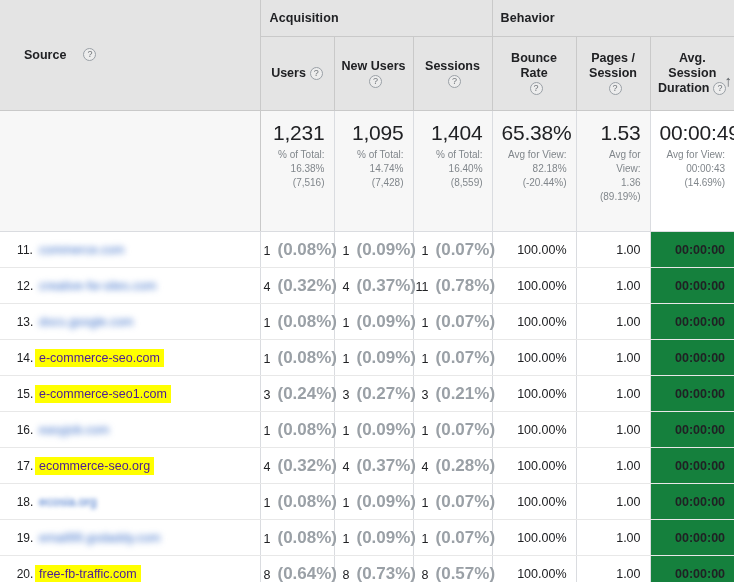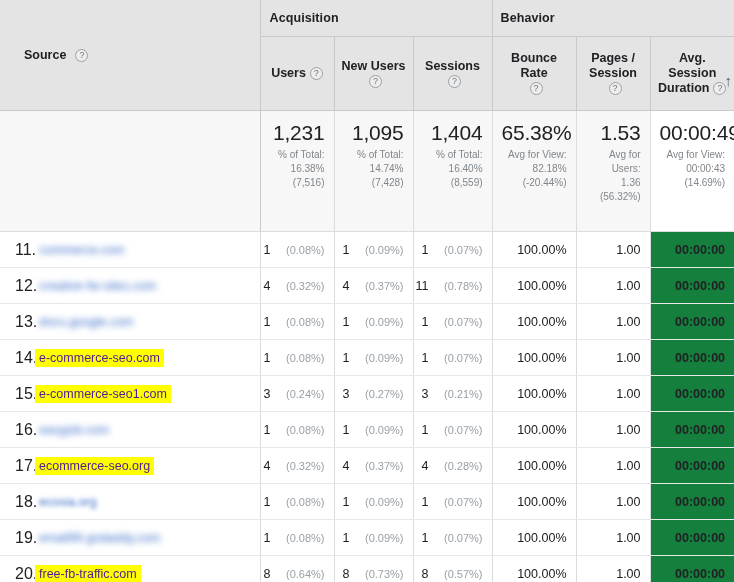--- a/index.html
+++ b/index.html
@@ -53,22 +53,22 @@
     border-bottom: none;
     border-right: 1px solid #c9c9c9;
     vertical-align: middle;
   }
 
   .src-head {
     font-size: 12.5px;
     font-weight: bold;
     padding-left: 24px;
     display: flex;
-    align-items: flex-end;
-    gap: 5px;
+    align-items: flex-start;
+    gap: 13px;
   }
 
   .hdr-row td {
     height: 73px;
     vertical-align: middle;
     border-bottom: none;
   }
   .metric-head {
     font-size: 12.5px;
     font-weight: bold;
@@ -161,21 +161,21 @@
     background: #15803d;
     border-right: none;
     font-weight: bold;
   }
 
   .src-inner {
     display: flex;
     align-items: center;
   }
   .idx {
-    font-size: 16px;
+    font-size: 12px;
     color: #202124;
     width: 26px;
     flex: none;
     text-align: center;
     padding-left: 6px;
     box-sizing: border-box;
   }
   .src-link {
     font-size: 12.5px;
     color: #1155cc;
@@ -194,24 +194,25 @@
   }
   .src-link.blur-light {
     color: #3b6fc9;
     filter: blur(2.1px);
     -webkit-filter: blur(2.1px);
   }
 
   .num { display: inline-block; }
   .pct {
     color: #9aa0a6;
-    font-size: 11px;
+    font-size: 17px;
     display: inline-block;
     min-width: 47px;
     text-align: right;
+    font-weight: bold;
   }
   .cellpair {
     display: flex;
     justify-content: flex-end;
     align-items: baseline;
     gap: 7px;
   }
 </style>
 </head>
 <body>
@@ -303,23 +304,23 @@
           <div>Avg for View:</div>
           <div>82.18%</div>
           <div>(-20.44%)</div>
         </div>
       </td>
 
       <td>
         <div class="sum-big">1.53</div>
         <div class="sum-sub">
           <div>Avg for</div>
-          <div>Users:</div>
+          <div>View:</div>
           <div>1.36</div>
-          <div>(56.32%)</div>
+          <div>(89.19%)</div>
         </div>
       </td>
 
       <td class="last">
         <div class="sum-big">00:00:49</div>
         <div class="sum-sub">
           <div>Avg for View:</div>
           <div>00:00:43</div>
           <div>(14.69%)</div>
         </div>

